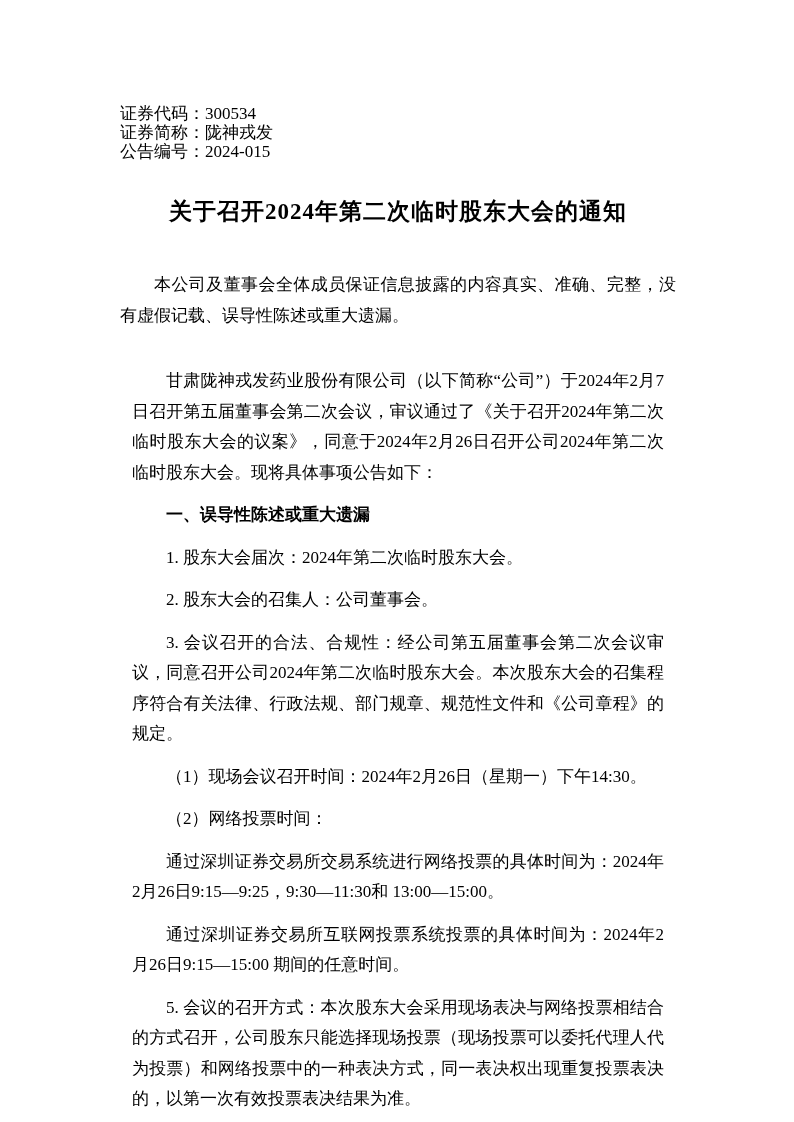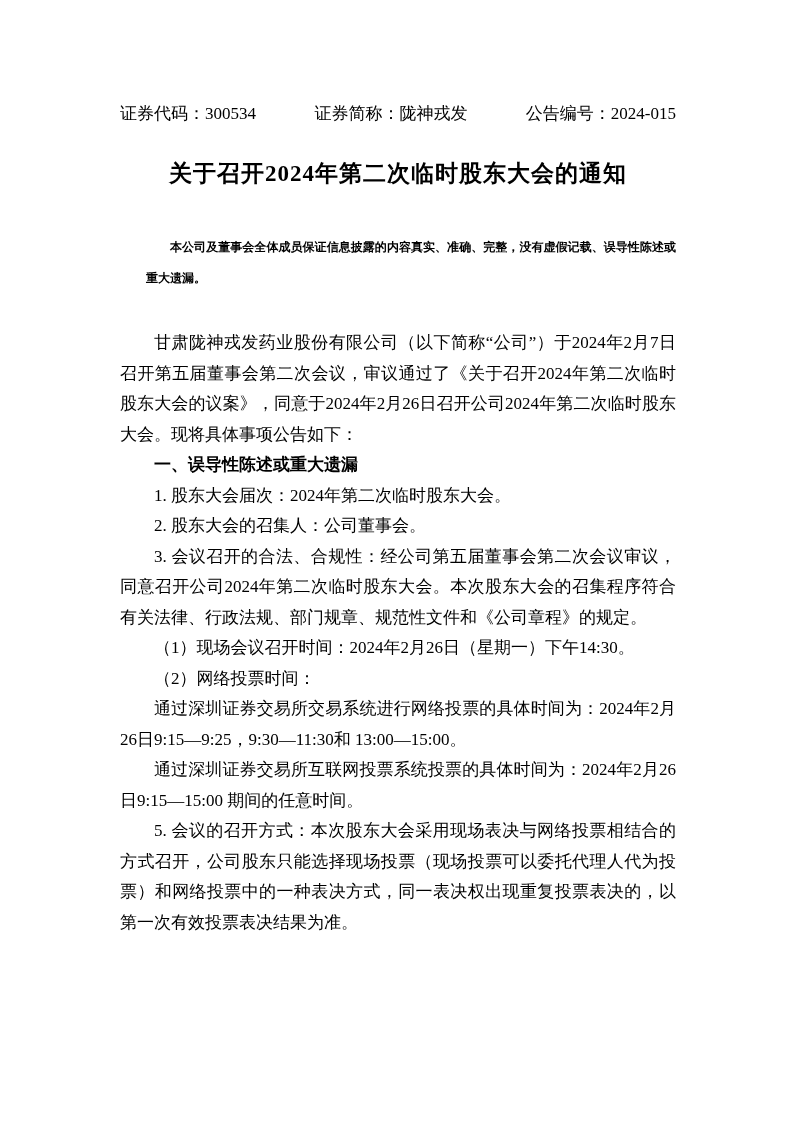--- a/index.html
+++ b/index.html
@@ -19,45 +19,45 @@
     font-family: "Liberation Serif", "DejaVu Serif", serif;
     overflow: hidden;
   }
   .doc-header {
     display: flex;
     justify-content: space-between;
     align-items: flex-start;
     font-size: 17px;
     line-height: 19px;
     white-space: nowrap;
+    flex-direction: column;
   }
   .doc-title {
     margin-top: 29px;
     text-align: center;
     font-weight: bold;
     font-size: 23px;
     line-height: 43px;
     font-family: "Liberation Serif", "DejaVu Serif", serif;
   }
   .title-line { letter-spacing: 1px; }
   .statement {
     margin-top: 37px;
-    font-weight: bold;
+    font-weight: normal;
     font-family: "Liberation Sans", "DejaVu Sans", sans-serif;
-    font-size: 12px;
+    font-size: 17px;
     line-height: 30.5px;
     text-indent: 2em;
     text-align: justify;
-    margin-left: 26px;
   }
   .doc-body {
     margin-top: 35px;
   }
   .doc-body p {
-    margin: 0;
+    margin: 12px;
     font-size: 17px;
     line-height: 30.5px;
     text-indent: 2em;
     text-align: justify;
   }
   .doc-body p.section-heading {
     font-weight: bold;
     font-family: "Liberation Sans", "DejaVu Sans", sans-serif;
     text-align: left;
   }

